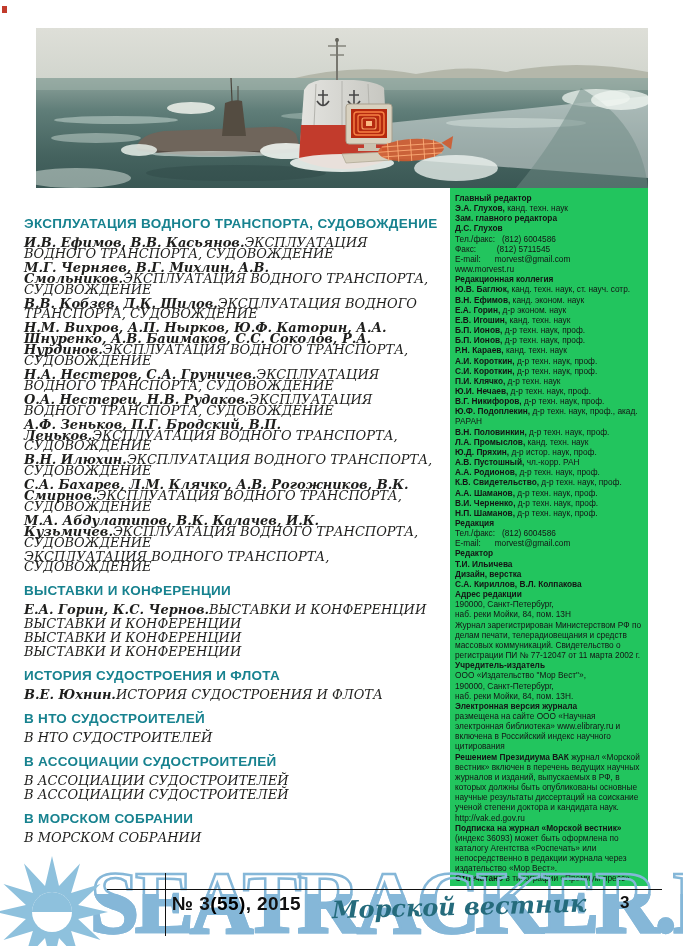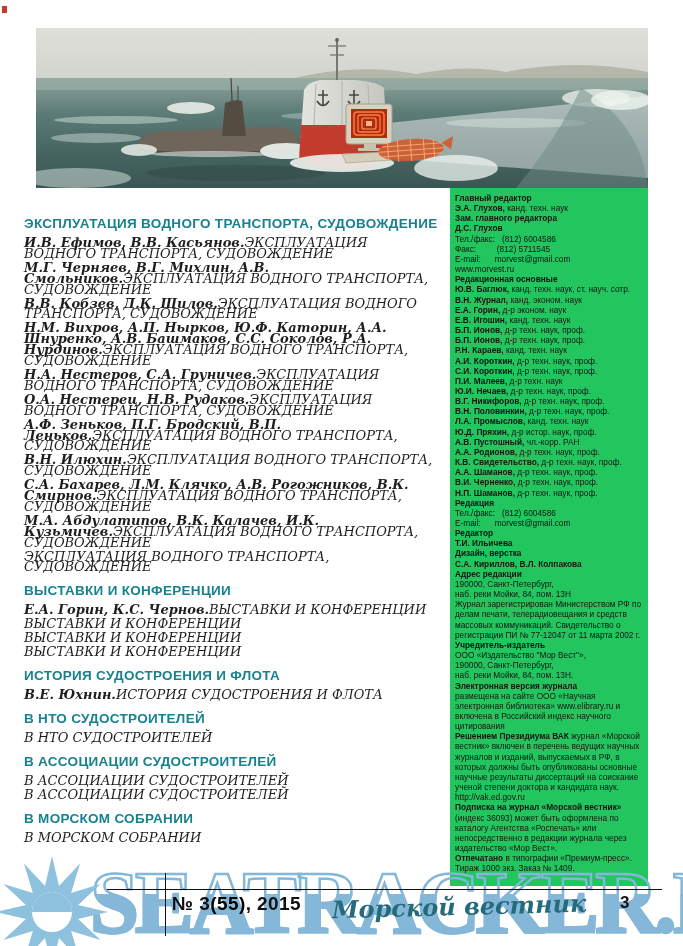--- a/index.html
+++ b/index.html
@@ -295,46 +295,47 @@
       <p class="sb-block"><b>Д.С. Глухов</b><span></span></p>
 
       <p class="sb-block"><b></b><span>Тел./факс:&nbsp;&nbsp; (812) 6004586</span></p>
 
       <p class="sb-block"><b></b><span>Факс:&nbsp;&nbsp;&nbsp;&nbsp;&nbsp;&nbsp;&nbsp;&nbsp; (812) 5711545</span></p>
 
       <p class="sb-block"><b></b><span>E-mail:&nbsp;&nbsp;&nbsp;&nbsp;&nbsp; morvest@gmail.com</span></p>
 
       <p class="sb-block"><b></b><span>www.morvest.ru</span></p>
 
-      <p class="sb-block"><b>Редакционная основные</b><span></span></p>
+      <p class="sb-block"><b>Редакционная коллегия</b><span></span></p>
 
       <p class="sb-block"><b>Ю.В. Баглюк,</b><span> канд. техн. наук, ст. науч. сотр.</span></p>
 
-      <p class="sb-block"><b>В.Н. Журнал,</b><span> канд. эконом. наук</span></p>
+      <p class="sb-block"><b>В.Н. Ефимов,</b><span> канд. эконом. наук</span></p>
 
       <p class="sb-block"><b>Е.А. Горин,</b><span> д-р эконом. наук</span></p>
 
       <p class="sb-block"><b>Е.В. Игошин,</b><span> канд. техн. наук</span></p>
 
       <p class="sb-block"><b>Б.П. Ионов,</b><span> д-р техн. наук, проф.</span></p>
 
       <p class="sb-block"><b>Б.П. Ионов,</b><span> д-р техн. наук, проф.</span></p>
 
       <p class="sb-block"><b>Р.Н. Караев,</b><span> канд. техн. наук</span></p>
 
       <p class="sb-block"><b>А.И. Короткин,</b><span> д-р техн. наук, проф.</span></p>
 
       <p class="sb-block"><b>С.И. Короткин,</b><span> д-р техн. наук, проф.</span></p>
 
-      <p class="sb-block"><b>П.И. Малеев,</b><span> д-р техн. наук</span></p>
+      <p class="sb-block"><b>П.И. Клячко,</b><span> д-р техн. наук</span></p>
 
       <p class="sb-block"><b>Ю.И. Нечаев,</b><span> д-р техн. наук, проф.</span></p>
 
       <p class="sb-block"><b>В.Г. Никифоров,</b><span> д-р техн. наук, проф.</span></p>
 
+      <p class="sb-block"><b>Ю.Ф. Подоплекин,</b><span> д-р техн. наук, проф., акад. РАРАН</span></p>
 
       <p class="sb-block"><b>В.Н. Половинкин,</b><span> д-р техн. наук, проф.</span></p>
 
       <p class="sb-block"><b>Л.А. Промыслов,</b><span> канд. техн. наук</span></p>
 
       <p class="sb-block"><b>Ю.Д. Пряхин,</b><span> д-р истор. наук, проф.</span></p>
 
       <p class="sb-block"><b>А.В. Пустошный,</b><span> чл.-корр. РАН</span></p>
 
       <p class="sb-block"><b>А.А. Родионов,</b><span> д-р техн. наук, проф.</span></p>

